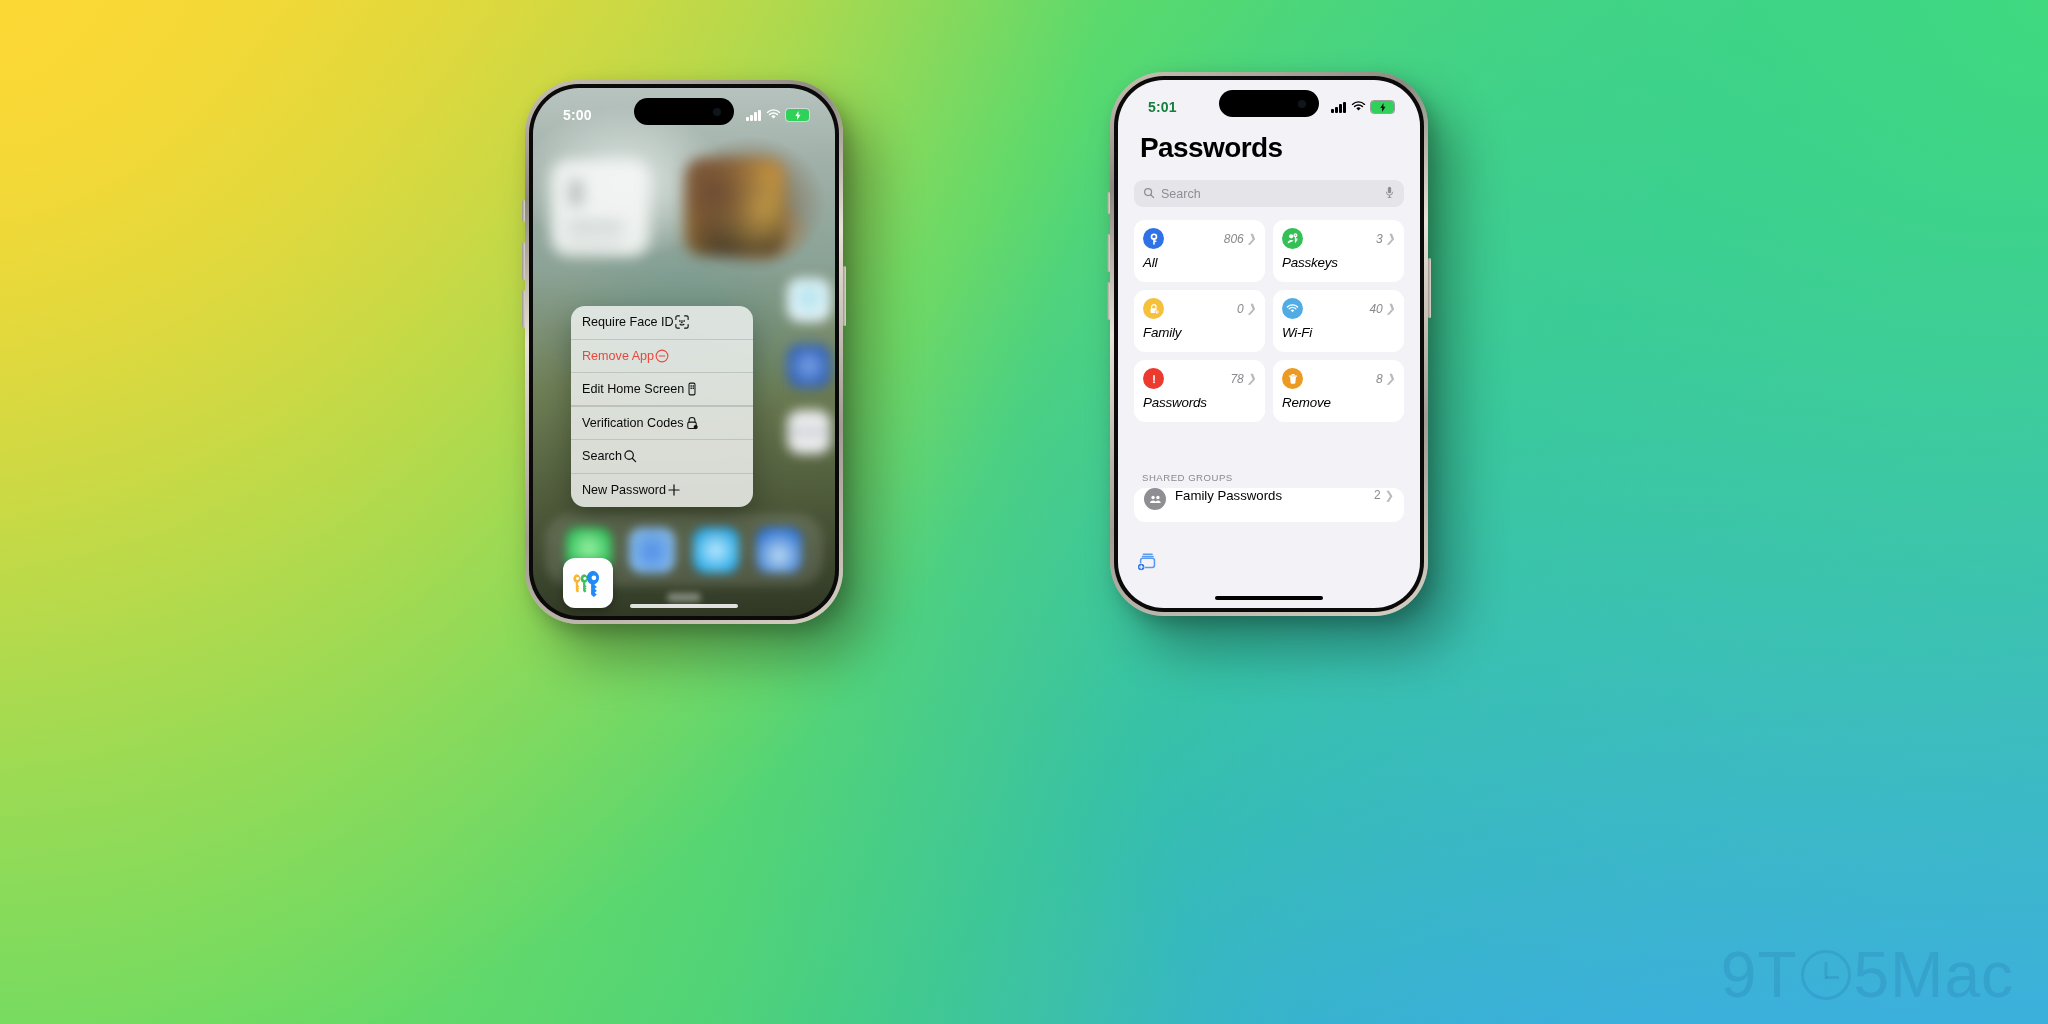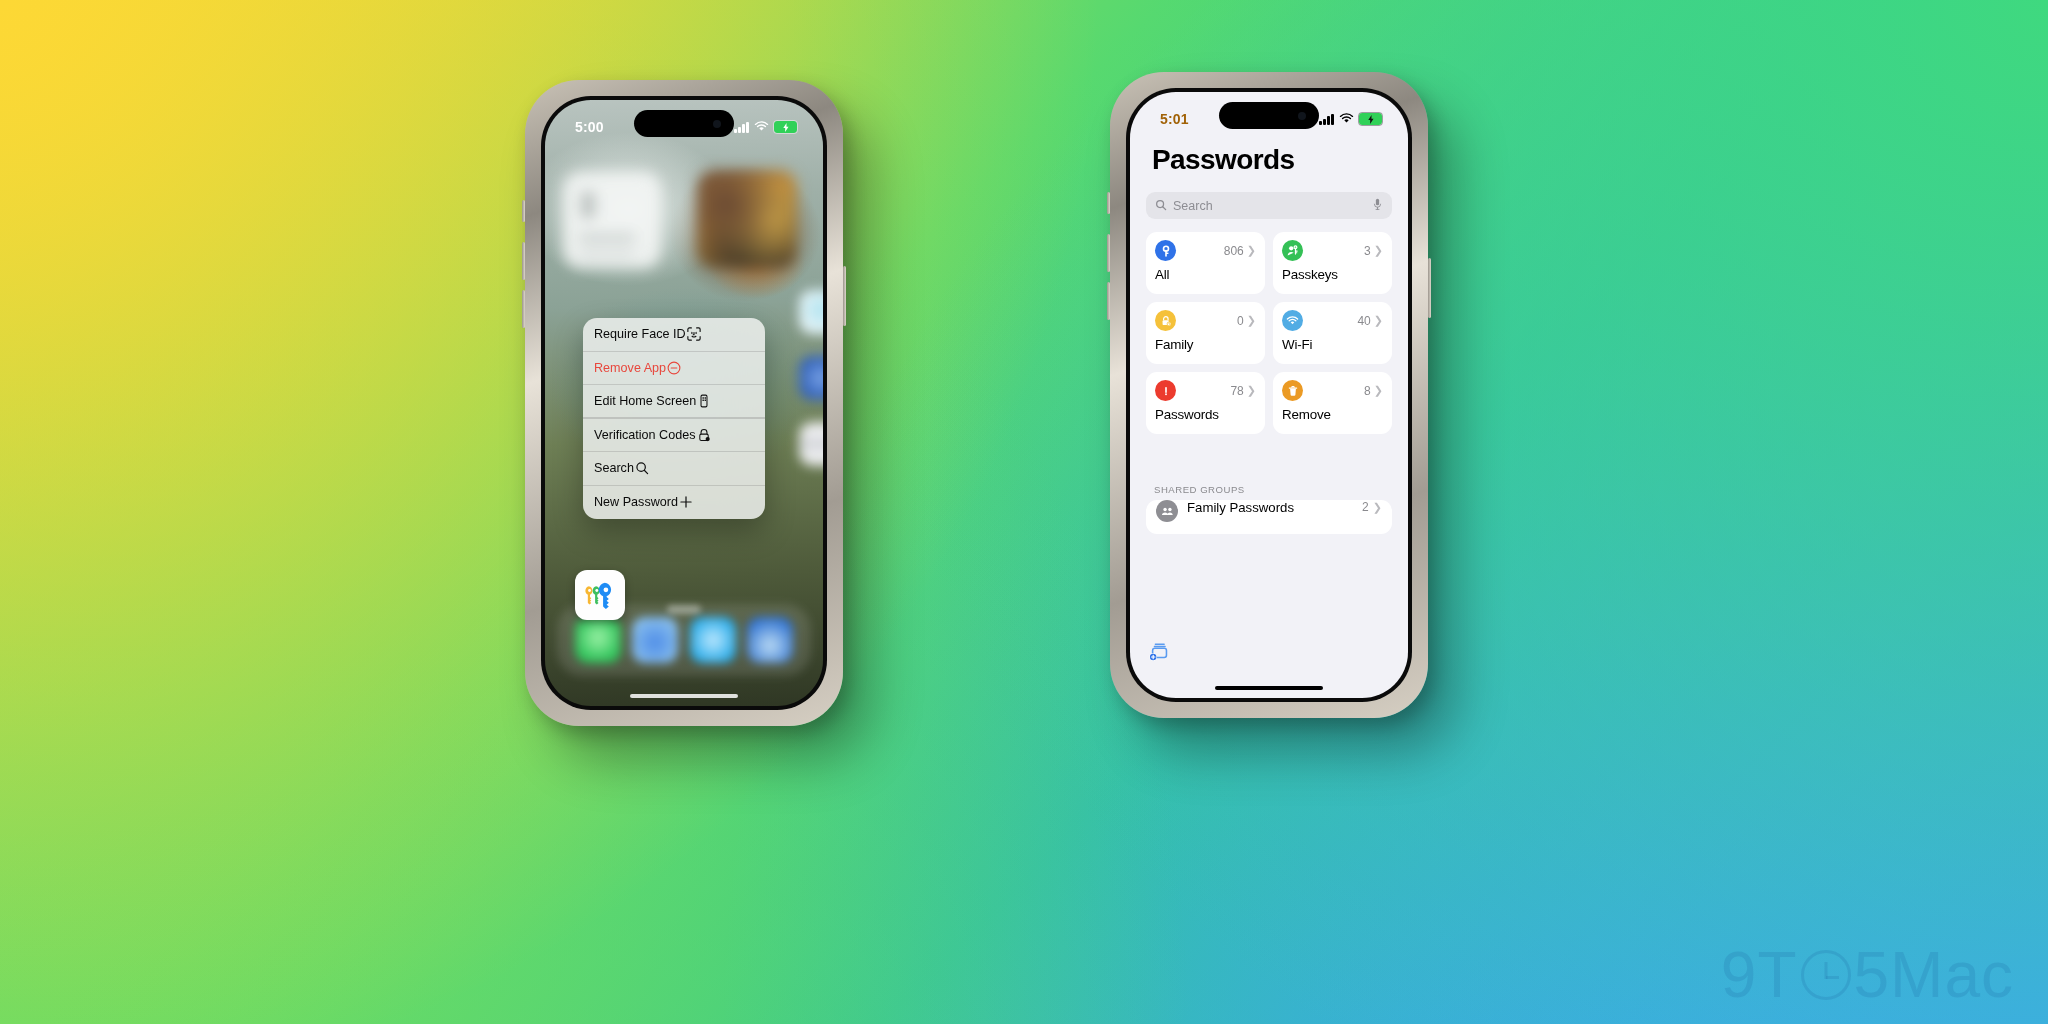--- a/index.html
+++ b/index.html
@@ -30,24 +30,24 @@
     margin:0 1px;
   }
   .wm-clock:before{content:"";position:absolute;left:50%;top:9px;width:3px;height:17px;
     background:rgba(30,110,170,0.22);transform:translateX(-50%);}
   .wm-clock:after{content:"";position:absolute;left:50%;top:23px;width:13px;height:3px;
     background:rgba(30,110,170,0.22);}
 
   
   .phone{
     position:absolute;
-    width:318px; height:646px;
+    width:318px; height:544px;
     border-radius:54px;
     background:linear-gradient(160deg,#c9c2b6 0%,#8d8880 18%,#e8e2d8 40%,#a29c93 70%,#d6cfc3 100%);
-    padding:16px;
+    padding:4px;
     box-shadow: 28px 34px 52px rgba(0,0,0,0.32), 6px 8px 18px rgba(0,0,0,0.22);
   }
   .phone-inner{
     width:100%;height:100%;border-radius:50px;background:#0a0a0a;padding:4px;
   }
   .screen{
     width:100%;height:100%;border-radius:46px;overflow:hidden;position:relative;
   }
   #phone-left  { left:525px; top:80px; }
   #phone-right { left:1110px; top:72px; }
@@ -154,21 +154,21 @@
     position:absolute;left:22px;top:52px;font-size:28px;font-weight:bold;
     color:#000;letter-spacing:-0.6px;
   }
   .pw-search{
     position:absolute;left:16px;right:16px;top:100px;height:27px;border-radius:9px;
     background:#e4e4e9;display:flex;align-items:center;padding:0 9px;gap:6px;
   }
   .pw-search .ph{font-size:12.5px;color:#8d8d93;flex:1;}
   .grid{
     position:absolute;left:16px;right:16px;top:140px;
-    display:grid;grid-template-columns:1fr 1fr;gap:8px 8px;
+    display:grid;grid-template-columns:1fr 1fr;gap:8px 8px;font-style:italic;
   }
   .card{
     background:#fff;border-radius:11px;height:62px;padding:8px 9px 0 9px;position:relative;
   }
   .card-top{display:flex;align-items:center;justify-content:space-between;}
   .circ{width:21px;height:21px;border-radius:50%;display:flex;align-items:center;justify-content:center;}
   .card-count{font-size:12px;color:#8a8a8e;display:flex;align-items:center;gap:3px;}
   .chev{color:#b9b9bd;font-size:11px;line-height:1;}
   .card-label{font-size:13.4px;color:#000;margin-top:6px;letter-spacing:-0.2px;}
   .sec-head{
@@ -333,21 +333,21 @@
   <div class="side-btn" style="right:-3px;top:186px;width:3px;height:60px;"></div>
 
   <div class="phone-inner">
     <div class="screen">
       <div class="pw-screen">
 
         <div class="dynamic-island">
           <span class="di-cam"></span>
         </div>
         <div class="statusbar">
-          <span class="sb-time" style="color:#a16207;">5:01</span>
+          <span class="sb-time" style="color:#15803d;">5:01</span>
           <span class="sb-right">
             <span class="bars">
               <i style="background:#000"></i>
                 <i style="background:#000"></i>
                 <i style="background:#000"></i>
                 <i style="background:#000"></i>
             </span>
             <span>
               <svg width="15" height="11" viewBox="0 0 16 12">
                   <path d="M8 10.4 5.6 7.9a3.4 3.4 0 0 1 4.8 0L8 10.4Z" fill="#000"></path>

